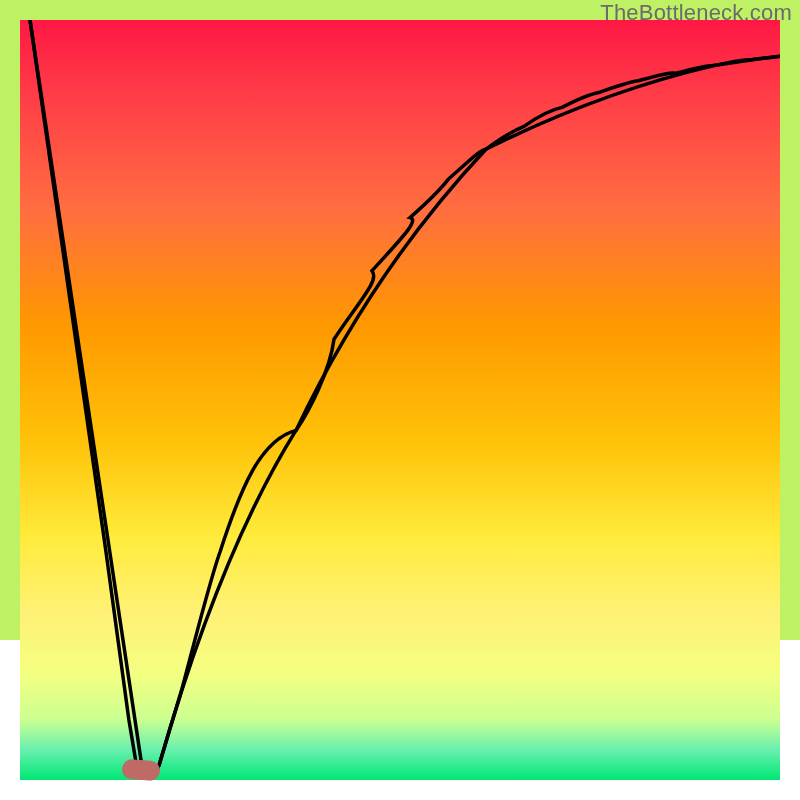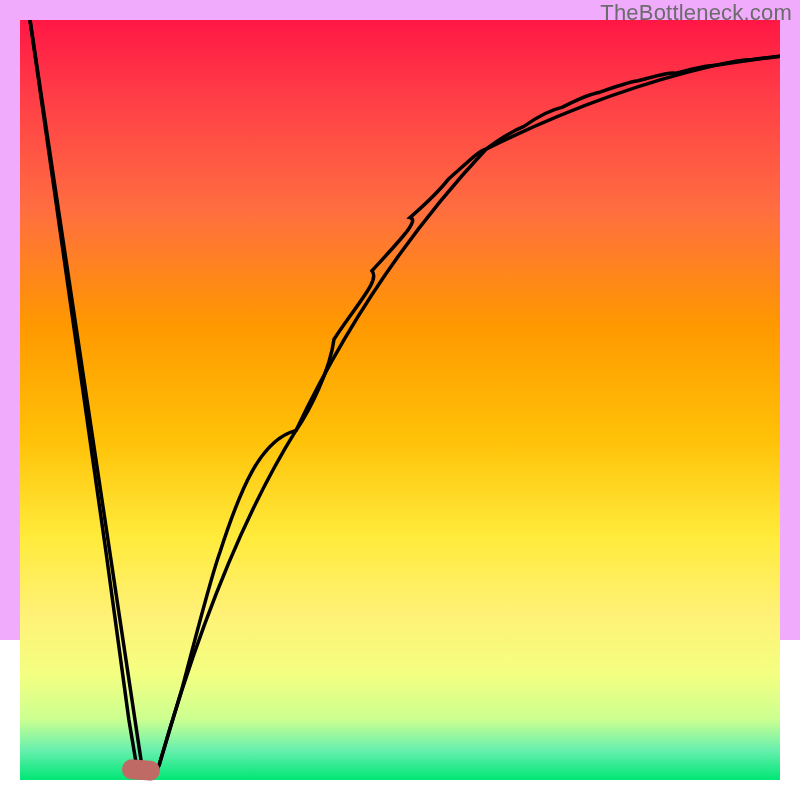--- a/index.html
+++ b/index.html
@@ -1,20 +1,20 @@
 <!DOCTYPE html>
 <html><head>
 <meta charset="utf-8">
 <style>
   * { margin: 0; padding: 0; box-sizing: border-box; }
   body { background: #fff; width: 800px; height: 800px; position: relative; font-family: Arial, sans-serif; }
   .chart-container {
     width: 800px;
     height: 640px;
-    background: #f0abfc;
+    background: #bef264;
     position: relative;
   }
   .plot-area {
     position: absolute;
     left: 20px;
     top: 20px;
     width: 760px;
     height: 760px;
     background: linear-gradient(to bottom,
       #ff1744 0%,

